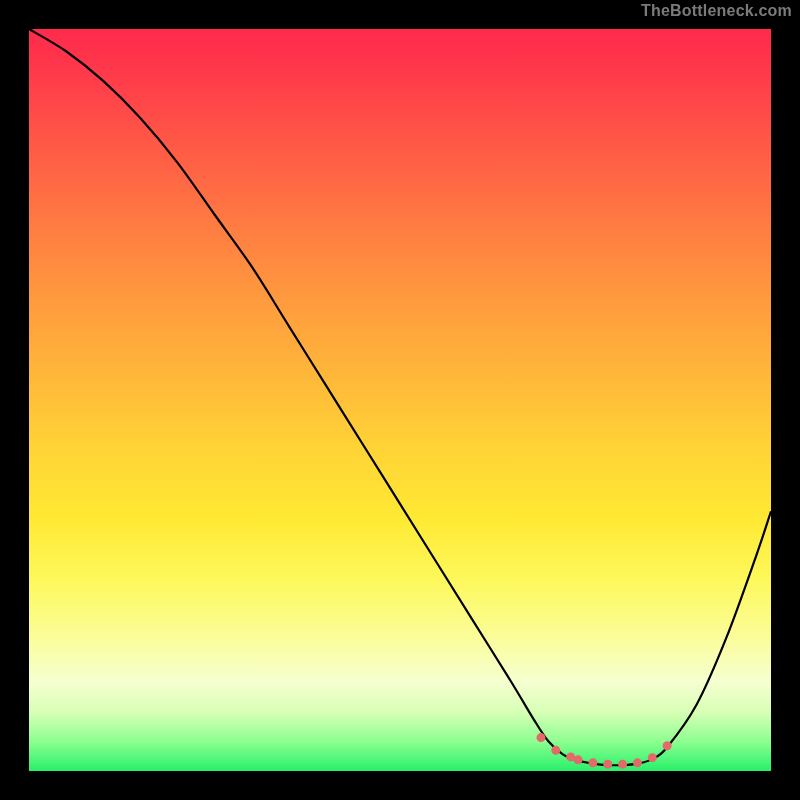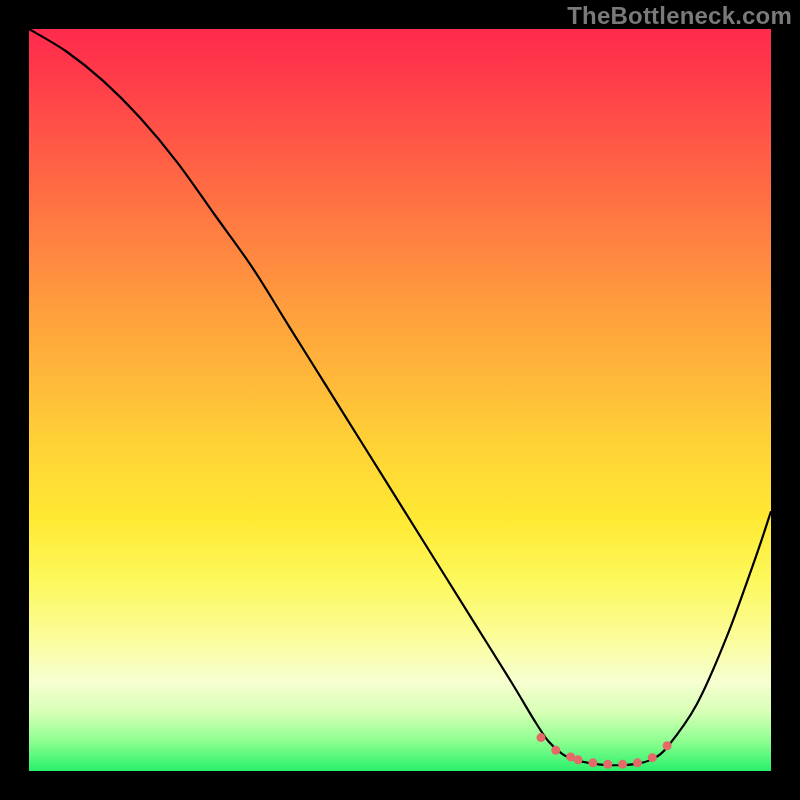--- a/index.html
+++ b/index.html
@@ -15,21 +15,21 @@
     position: relative;
     width: 800px;
     height: 800px;
     background: #000;
   }
   .watermark {
     position: absolute;
     top: 2px;
     right: 8px;
     color: #7a7a7a;
-    font-size: 24px;
+    font-size: 16px;
     font-weight: 600;
     letter-spacing: 0.2px;
     z-index: 20;
     user-select: none;
   }
   .plot-area {
     position: absolute;
     left: 29px;
     top: 29px;
     width: 742px;

